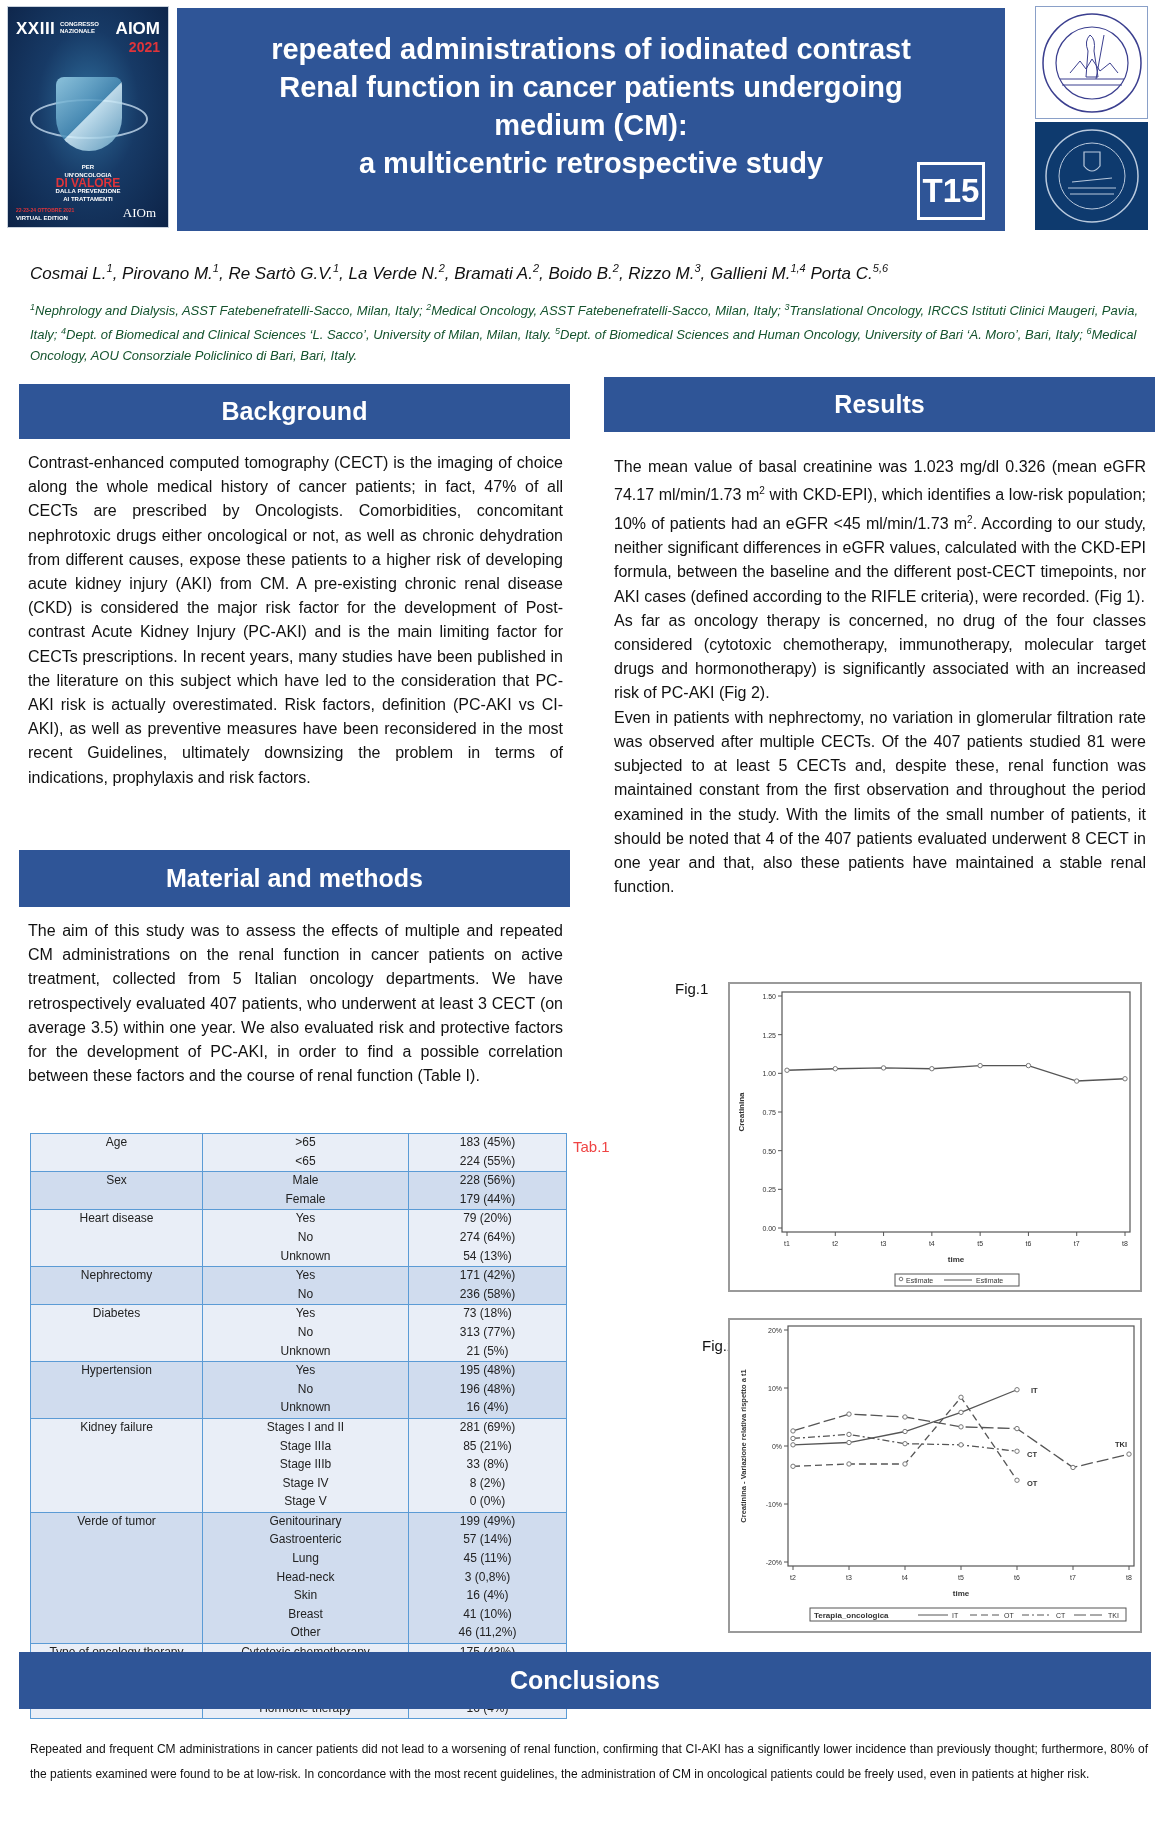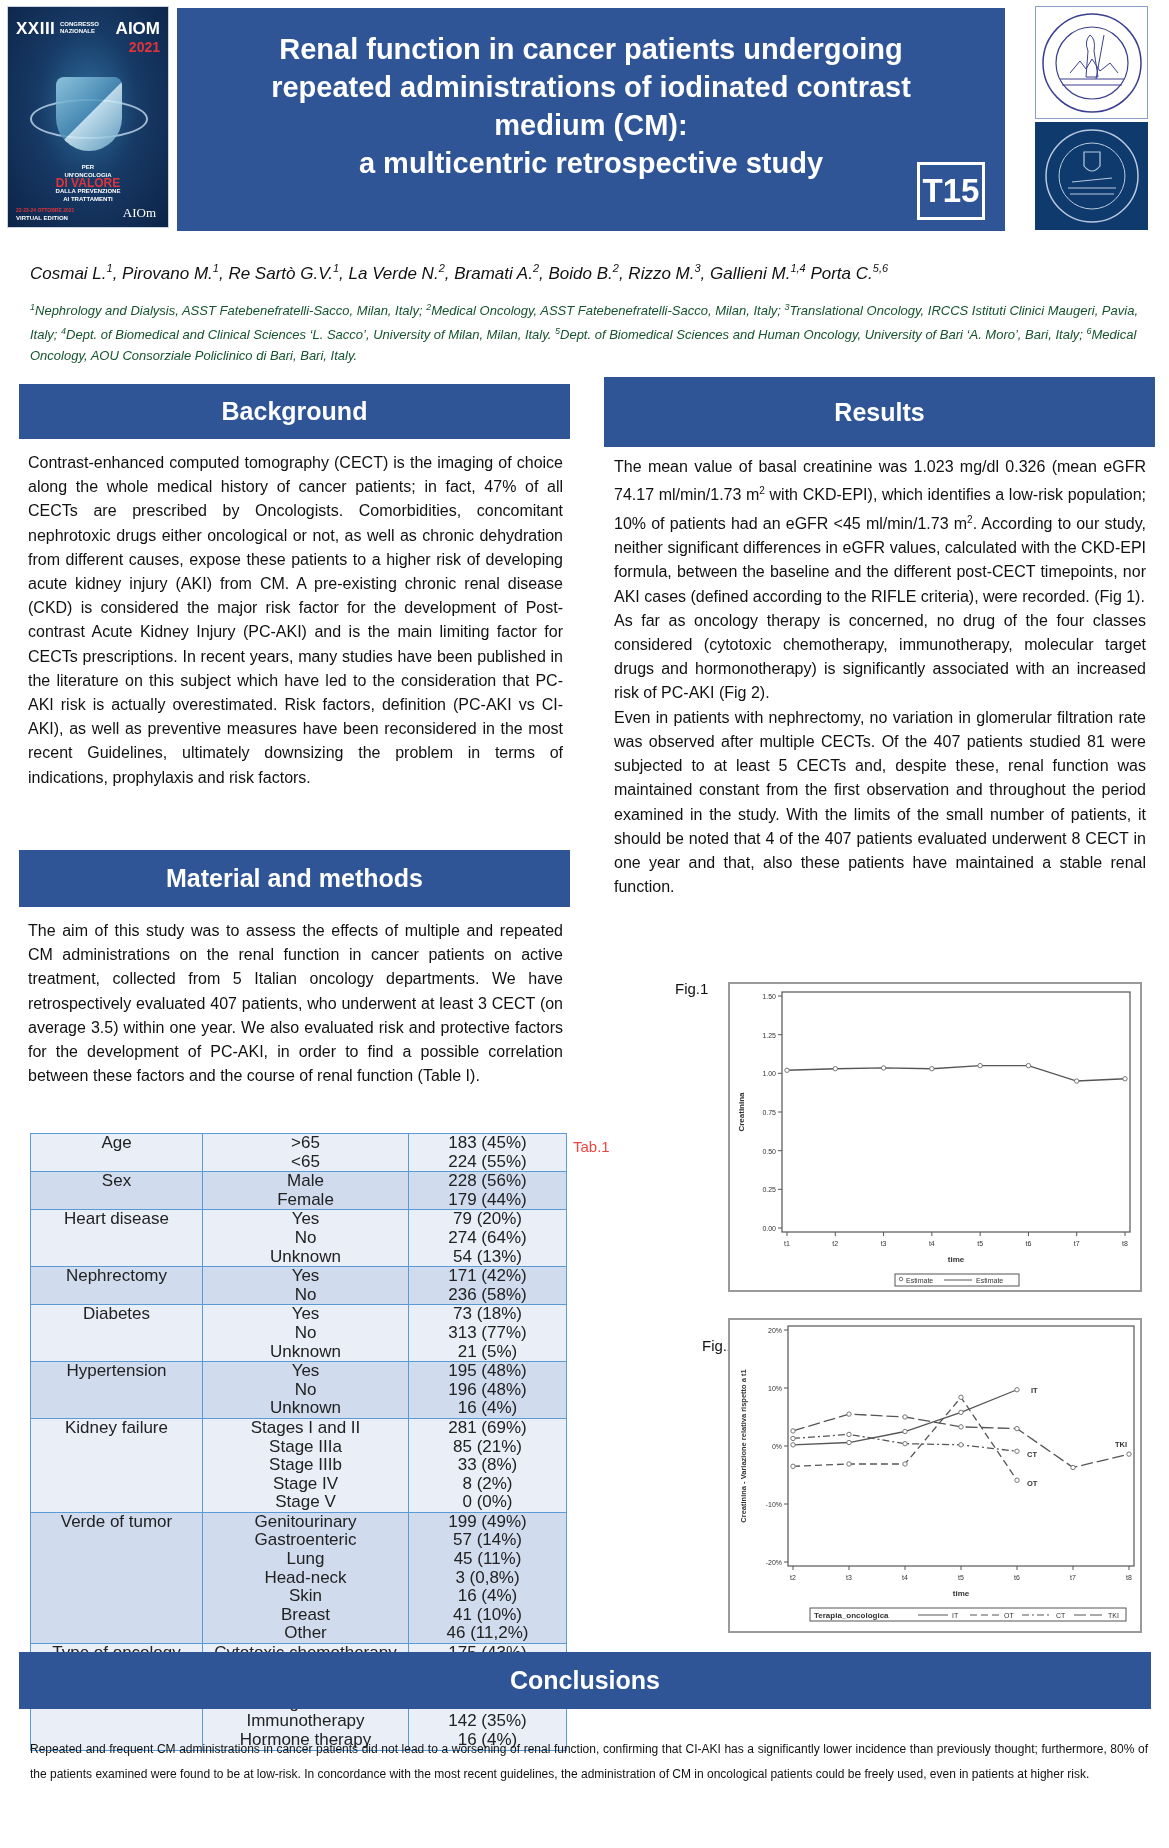--- a/index.html
+++ b/index.html
@@ -65,36 +65,36 @@
   .authors sup { font-size: 11px; }
   .affil { left: 30px; top: 297px; width: 1120px; font-size: 13px; font-style: italic; line-height: 20px; color: #14532d; }
   .affil sup { font-size: 9px; }
 
   
   .sec-head {
     background: #2f5597; color: #fff; font-weight: bold; font-size: 25px;
     display: flex; align-items: center; justify-content: center;
   }
   .bg-head { left: 19px; top: 384px; width: 551px; height: 55px; }
-  .res-head { left: 604px; top: 377px; width: 551px; height: 70px; }
+  .res-head { left: 604px; top: 377px; width: 551px; height: 55px; }
   .mm-head { left: 19px; top: 850px; width: 551px; height: 57px; }
   .conc-head { left: 19px; top: 1652px; width: 1132px; height: 57px; }
 
   .para {
     font-size: 16px; line-height: 24.2px; text-align: justify; color: #111;
   }
   .bg-text { left: 28px; top: 451px; width: 535px; }
   .mm-text { left: 28px; top: 919px; width: 535px; }
   .res-text { left: 614px; top: 455px; width: 532px; }
   .res-text sup { font-size: 10px; }
   .conc-text { left: 30px; top: 1737px; width: 1118px; font-size: 12px; line-height: 24.5px; }
 
   
   .tab-wrap { left: 30px; top: 1133px; width: 537px; }
-  table.chars { width: 100%; border-collapse: collapse; font-size: 17px; color: #222; }
+  table.chars { width: 100%; border-collapse: collapse; font-size: 12px; color: #222; }
   table.chars td {
     border-left: 1px solid #5b9bd5; border-right: 1px solid #5b9bd5;
     vertical-align: top; text-align: center; padding: 1px 2px 2px;
     line-height: 15.6px;
   }
   table.chars tr.group td { border-top: 1px solid #5b9bd5; }
   table.chars tr.group-last td { border-bottom: 1px solid #5b9bd5; }
   table.chars tr.odd td { background: #e9eef7; }
   table.chars tr.even td { background: #d0dcee; }
   table.chars td.c1 { width: 172px; }
@@ -130,22 +130,22 @@
     <div>DALLA PREVENZIONE</div>
     <div>AI TRATTAMENTI</div>
   </div>
   <div class="pdate">22-23-24 OTTOBRE 2021</div>
   <div class="pvirt">VIRTUAL EDITION</div>
   <div class="plogo">AIOm</div>
 </div>
 
 <div class="abs title-banner">
   <div class="title-text">
+    <div>repeated administrations of iodinated contrast</div>
     <div>Renal function in cancer patients undergoing</div>
-    <div>repeated administrations of iodinated contrast</div>
     <div>medium (CM):</div>
     <div>a multicentric retrospective study</div>
   </div>
   <div class="code-badge">T15</div>
 </div>
 
 <div class="abs unimi-seal">
   <svg width="104" height="104" viewBox="0 0 104 104">
     <circle cx="52" cy="52" r="49" fill="none" stroke="#3b3f8f" stroke-width="1.5"></circle>
     <circle cx="52" cy="52" r="36" fill="none" stroke="#3b3f8f" stroke-width="1.2"></circle>

